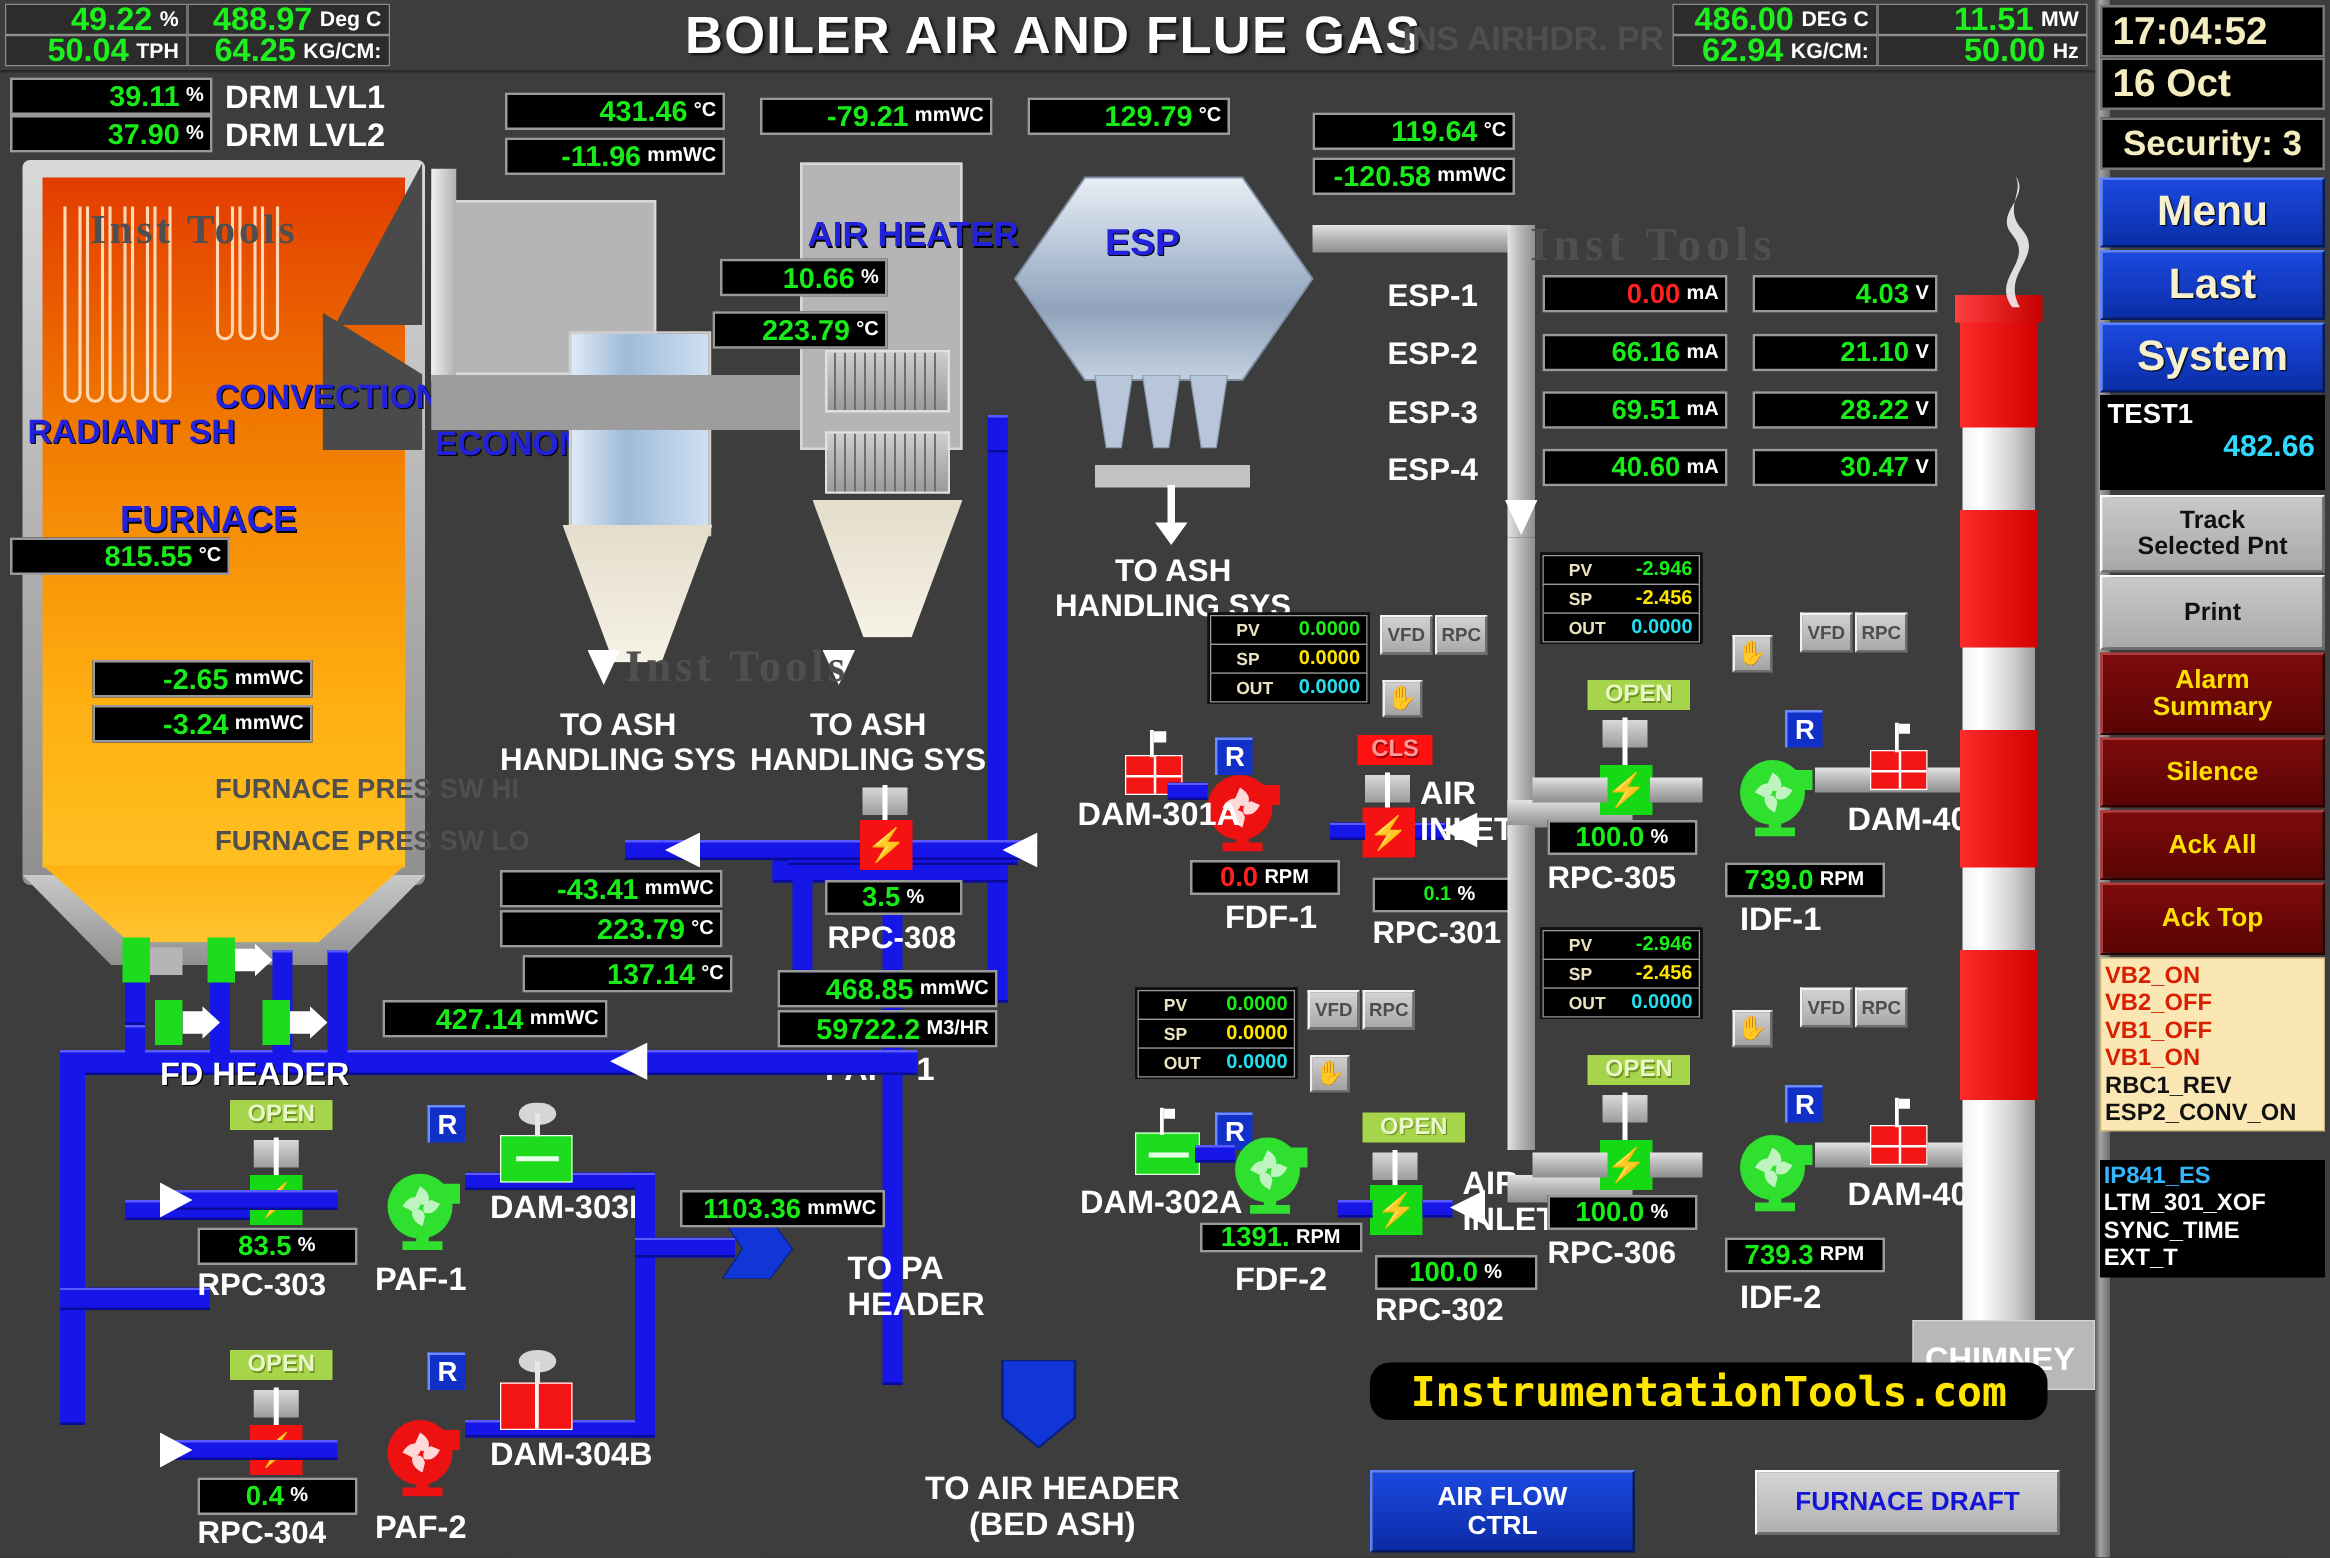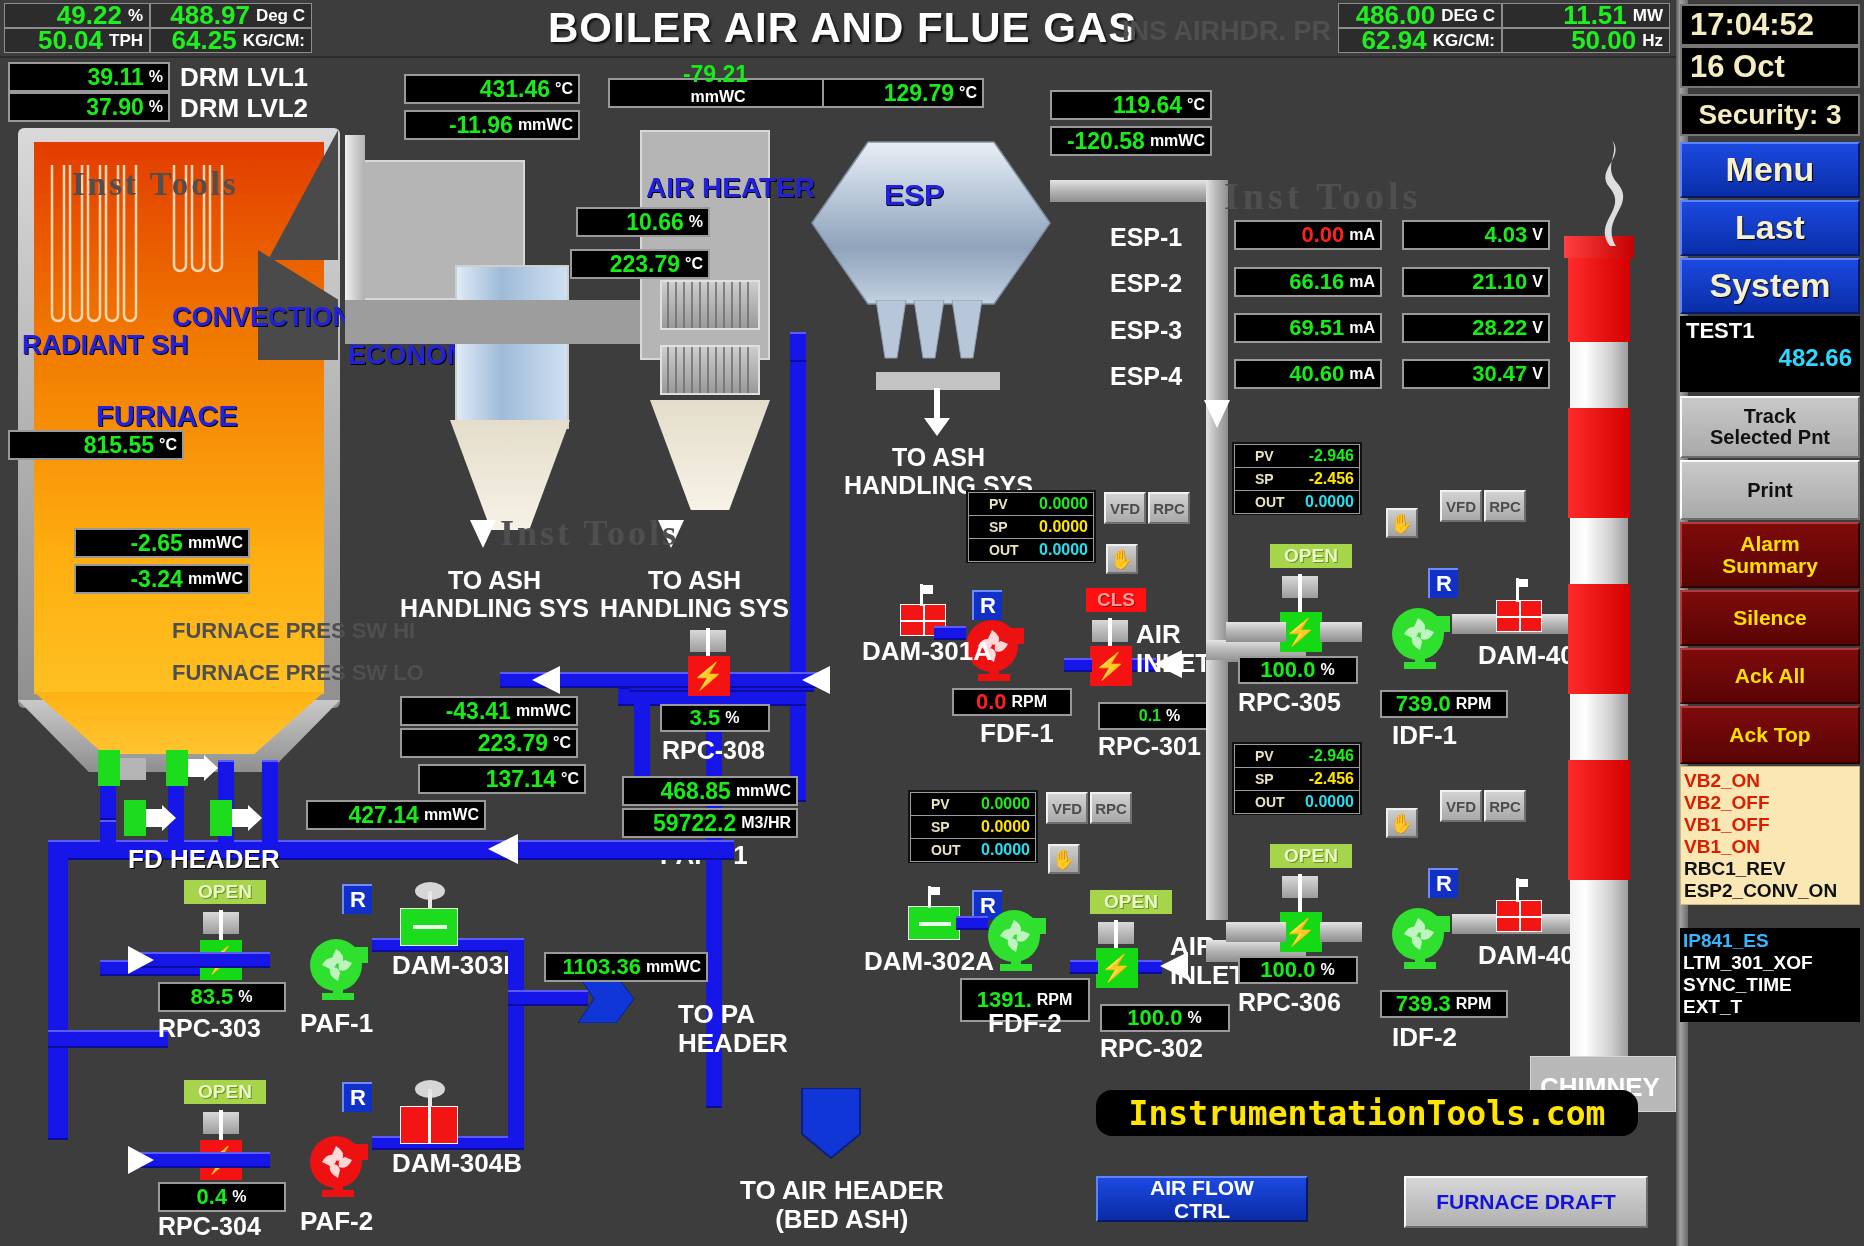--- a/index.html
+++ b/index.html
@@ -252,21 +252,21 @@
   <div class="lbl blue" style="left:646px;top:172px;font-size:28px;text-shadow:1px 1px 0 #000;">AIR HEATER</div>
 
   <div class="vbox" style="left:404px;top:74px;width:176px;height:30px;">
     <span class="num" style="font-size:23px">431.46</span>
     <span class="unit" style="font-size:16px">°C</span>
   </div>
   <div class="vbox" style="left:404px;top:110px;width:176px;height:30px;">
     <span class="num" style="font-size:23px">-11.96</span>
     <span class="unit" style="font-size:16px">mmWC</span>
   </div>
-  <div class="vbox" style="left:608px;top:78px;width:216px;height:30px;flex-direction:column;">
+  <div class="vbox" style="left:608px;top:78px;width:186px;height:30px;">
     <span class="num" style="font-size:23px">-79.21</span>
     <span class="unit" style="font-size:16px">mmWC</span>
   </div>
   <div class="vbox" style="left:576px;top:207px;width:134px;height:30px;">
     <span class="num" style="font-size:23px">10.66</span>
     <span class="unit" style="font-size:16px">%</span>
   </div>
   <div class="vbox" style="left:570px;top:249px;width:140px;height:30px;">
     <span class="num" style="font-size:23px">223.79</span>
     <span class="unit" style="font-size:16px">°C</span>
@@ -656,21 +656,21 @@
           <rect x="33" y="62" width="10" height="8"></rect>
     </g>
     <g fill="#bff3bf">
       <path d="M36 24 q10 6 6 14 q-8 3 -10 -5 z"></path>
           <path d="M52 38 q-5 10 -13 7 q-2 -8 6 -10 z"></path>
       <path d="M38 56 q-10 -5 -8 -13 q8 -3 10 5 z"></path>
           <path d="M22 40 q6 -10 14 -6 q2 8 -6 10 z"></path>
     </g>
       </svg>
   </div>
-  <div class="vbox" style="left:960px;top:978px;width:130px;height:44px;justify-content:center;">
+  <div class="vbox" style="left:960px;top:978px;width:130px;height:24px;justify-content:center;">
     <span class="num" style="font-size:22px">1391.</span>
     <span class="unit" style="font-size:16px">RPM</span>
   </div>
   <div class="lbl white" style="left:988px;top:1008px;font-size:26px;">FDF-2</div>
   <div class="lbl white" style="left:864px;top:946px;font-size:26px;">DAM-302A</div>
 
   <div class="state open" style="left:1090px;top:890px;width:82px;">OPEN</div>
   <div class="vstem" style="left:1098px;top:922px;"></div>
   <div class="valve g" style="left:1096px;top:948px;">⚡</div>
   <div class="pipe" style="left:1070px;top:960px;width:28px;height:14px;"></div>
@@ -818,21 +818,21 @@
     <div style="position:absolute;left:-2px;top:524px;width:62px;height:120px;background:linear-gradient(90deg,#ff2a2a,#d40000);"></div>
     <div style="position:absolute;left:-6px;top:0px;width:70px;height:22px;background:linear-gradient(90deg,#ff4040,#c50000);"></div>
   </div>
   <svg style="position:absolute;left:1576px;top:136px;width:70px;height:110px;">
     <path d="M34 110 C16 86 52 74 34 52 C18 34 50 22 36 4 C44 18 26 30 42 48 C60 70 24 82 40 110 Z" fill="#f0f0f0" opacity="0.9"></path>
   </svg>
   <div style="position:absolute;left:1530px;top:1056px;width:146px;height:56px;background:#b8b8b8;border:1px solid #d6d6d6;box-sizing:border-box;"></div>
   <div class="lbl white" style="left:1540px;top:1072px;font-size:26px;">CHIMNEY</div>
 
   <div class="logo" style="left:1096px;top:1090px;width:542px;height:46px;font-size:33px;">InstrumentationTools.com</div>
-  <div class="bigbtn" style="left:1096px;top:1176px;width:212px;height:46px;
+  <div class="bigbtn" style="left:1096px;top:1176px;width:212px;height:66px;
        background:linear-gradient(180deg,#1b49e0,#0b2ba6);color:#fff;
        border-top:2px solid #5b83ff;border-left:2px solid #5b83ff;border-right:2px solid #051a63;border-bottom:2px solid #051a63;">AIR FLOW
 CTRL</div>
   <div class="bigbtn" style="left:1404px;top:1176px;width:244px;height:52px;
        background:linear-gradient(180deg,#d6d6d6,#b0b0b0);color:#1414d9;
        border-top:2px solid #fafafa;border-left:2px solid #fafafa;border-right:2px solid #6d6d6d;border-bottom:2px solid #6d6d6d;">FURNACE DRAFT</div>
 
   <div id="side">
     <div style="position:absolute;left:0;top:0;width:12px;height:1246px;
          background:linear-gradient(90deg,#585858,#a3a3a3 35%,#6b6b6b);"></div>

